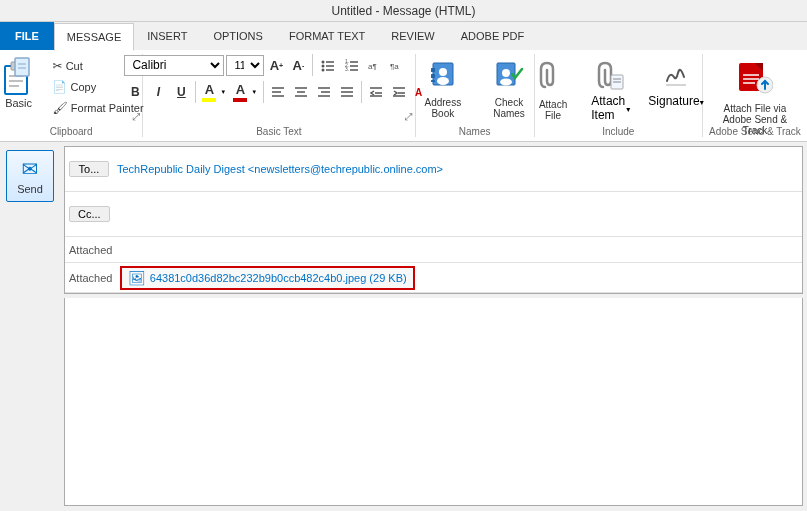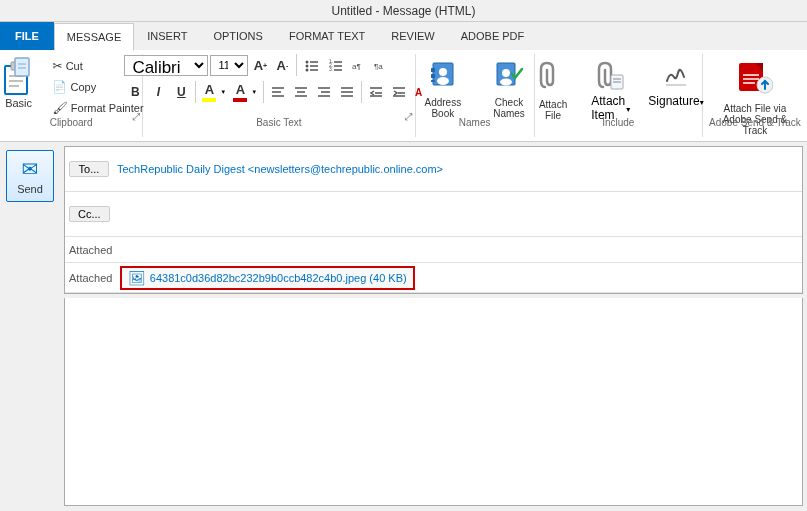--- a/index.html
+++ b/index.html
@@ -64,21 +64,21 @@
       flex-direction: column;
       align-items: center;
       border-right: 1px solid #ddd;
       padding: 0 6px;
       position: relative;
     }
     .ribbon-group-label {
       font-size: 10px;
       color: #666;
       position: absolute;
-      bottom: 9px;
+      bottom: 0;
       text-align: center;
       width: 100%;
     }
     .ribbon-group-content {
       display: flex;
       align-items: flex-start;
       flex: 1;
       padding-bottom: 14px;
     }
 
@@ -128,26 +128,26 @@
     .basic-text-group .ribbon-group-content {
       flex-direction: column;
       gap: 3px;
     }
     .font-row {
       display: flex;
       align-items: center;
       gap: 2px;
     }
     .font-select {
-      font-size: 17px;
+      font-size: 12px;
       padding: 1px 3px;
       border: 1px solid #aaa;
       background: white;
       height: 21px;
-      width: 84px;
+      width: 100px;
     }
     .font-size-select {
       font-size: 11px;
       padding: 1px 3px;
       border: 1px solid #aaa;
       background: white;
       height: 21px;
       width: 38px;
     }
     .icon-btn {
@@ -708,20 +708,20 @@
 
       <div class="email-row">
         <span class="subject-label">Attached</span>
         <input type="text" style="border: none; outline: none; flex: 1 1 0%; font-size: 11px;">
       </div>
 
       <div class="email-row" style="min-height:30px;">
         <span class="attached-label">Attached</span>
         <div class="attached-file">
           <span style="font-size:14px;">🖼</span>
-          <span>64381c0d36d82bc232b9b0ccb482c4b0.jpeg (40 KB)</span>
+          <span>64381c0d36d82bc232b9b0ccb482c4b0.jpeg (29 KB)</span>
         </div>
       </div>
     </div>
 
     <div class="compose-area" style="flex:1;"></div>
   </div>
 </div>
 
 </body></html>

